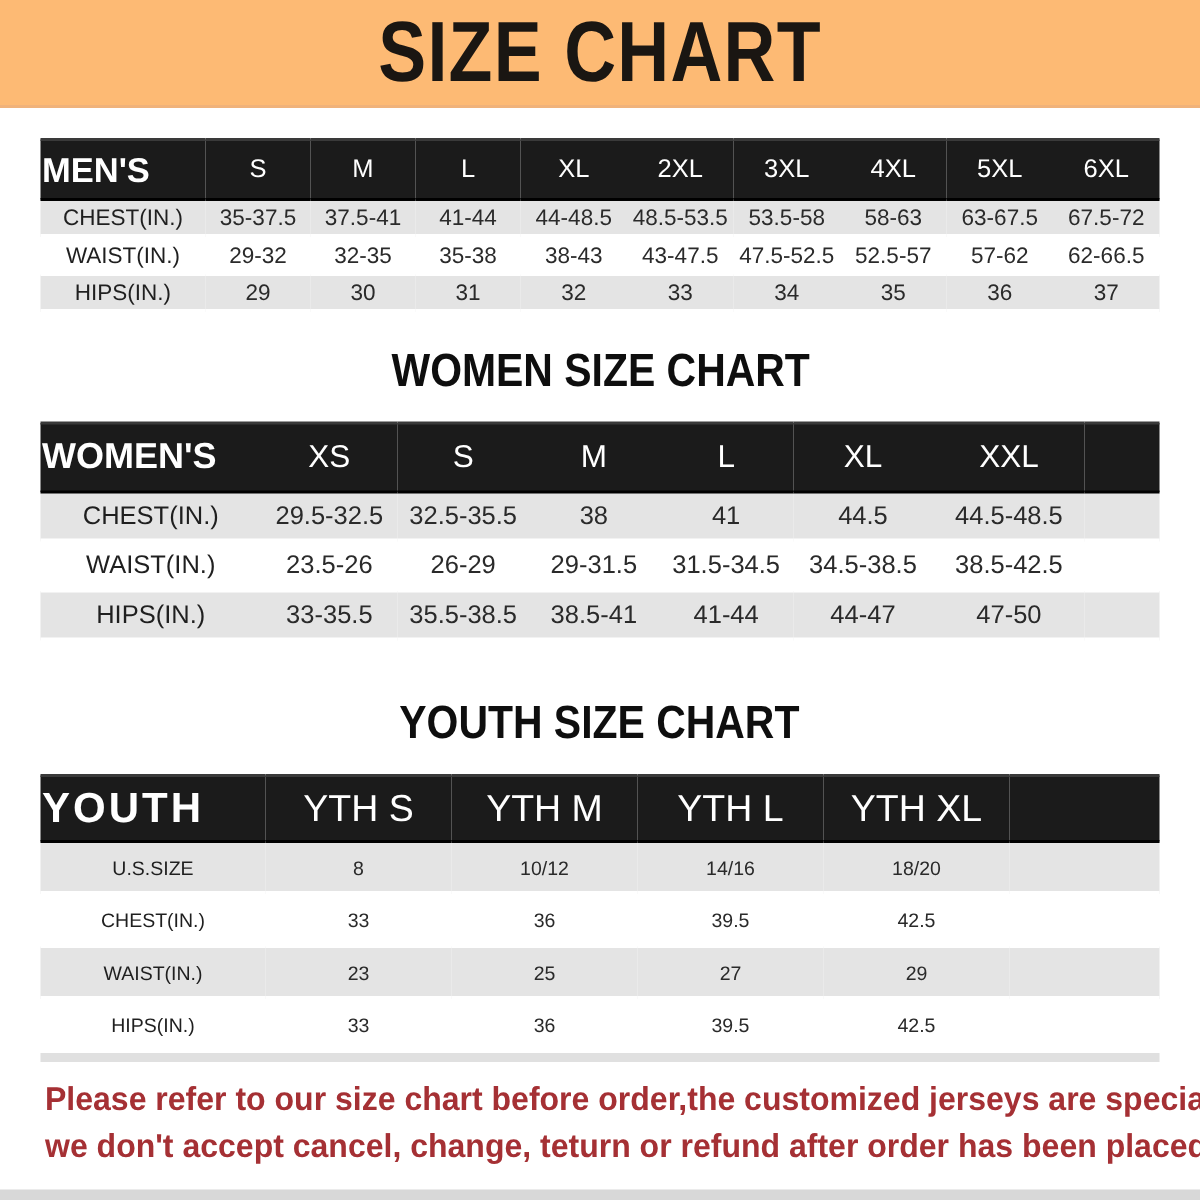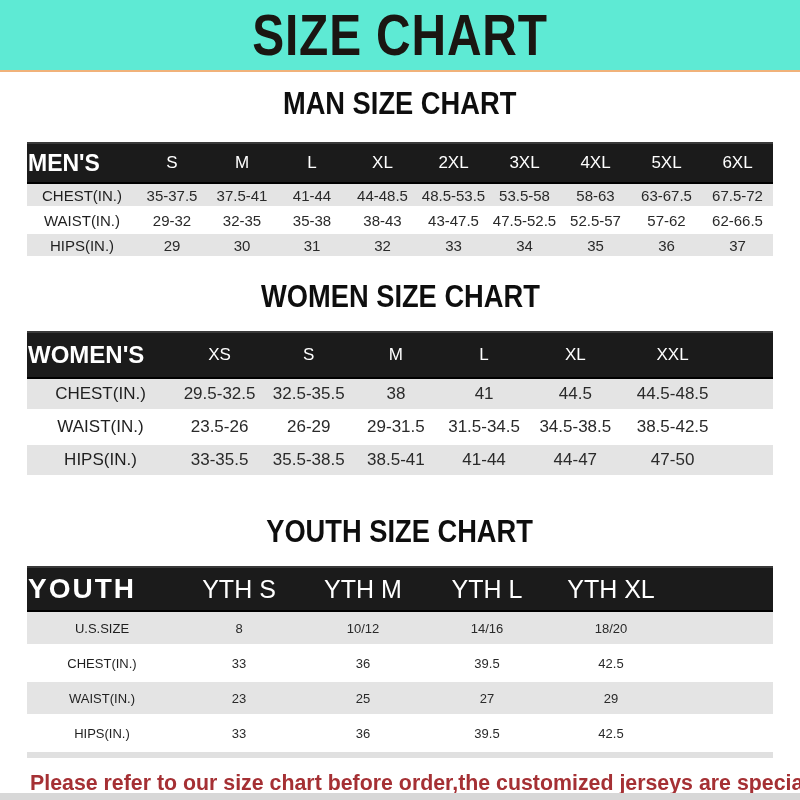--- a/index.html
+++ b/index.html
@@ -4,21 +4,21 @@
 <style>
   html,body { margin:0; padding:0; }
   body {
     width:800px; height:800px; position:relative; overflow:hidden;
     background:#ffffff;
     font-family:"Liberation Sans","DejaVu Sans",sans-serif;
   }
 
   
   .banner {
-    height:70px; background:#5eead4;
+    height:70px; background:#fdba74;
     display:flex; align-items:center; justify-content:center;
     border-bottom:2px solid #f0b27a;
   }
   .banner-text {
     font-size:57px; font-weight:bold; color:#1a1612;
     transform:scaleX(0.84); white-space:nowrap; letter-spacing:1px;
     line-height:1;
   }
 
   
@@ -43,21 +43,21 @@
 
   thead th {
     background:#1b1b1b; color:#ffffff; font-weight:normal;
     text-align:center; vertical-align:middle;
     border-top:2px solid #3a3a3a; border-bottom:2px solid #000;
   }
   th.corner { text-align:left; font-weight:bold; }
 
   .men-table   thead th { height:36px; font-size:17px; }
   .men-table   th.corner { font-size:23px; }
-  .women-table thead th { height:42px; font-size:17px; }
+  .women-table thead th { height:42px; font-size:21px; }
   .women-table th.corner { font-size:24px; }
   .youth-table thead th { height:40px; font-size:25px; }
   .youth-table th.corner { font-size:28px; letter-spacing:2px; }
 
   tbody td {
     text-align:center; vertical-align:middle; color:#2a2a2a;
     border-bottom:3px solid #ffffff;
   }
   .men-table   tbody td { height:20px; font-size:15px; }
   .women-table tbody td { height:28px; font-size:17px; }
@@ -81,23 +81,20 @@
   }
 </style>
 </head>
 <body>
 
 <header class="banner">
   <span class="banner-text">SIZE CHART</span>
 </header>
 
 <section>
-  <h2 class="section-title" id="men-title">
-    <span class="title-inner">MAN SIZE CHART</span>
-  </h2>
   <table class="size-table men-table">
     <colgroup>
       <col style="width:110px">
       <col style="width:70px">
         <col style="width:70px">
         <col style="width:70px">
         <col style="width:71px">
       <col style="width:71px">
         <col style="width:71px">
         <col style="width:71px">

